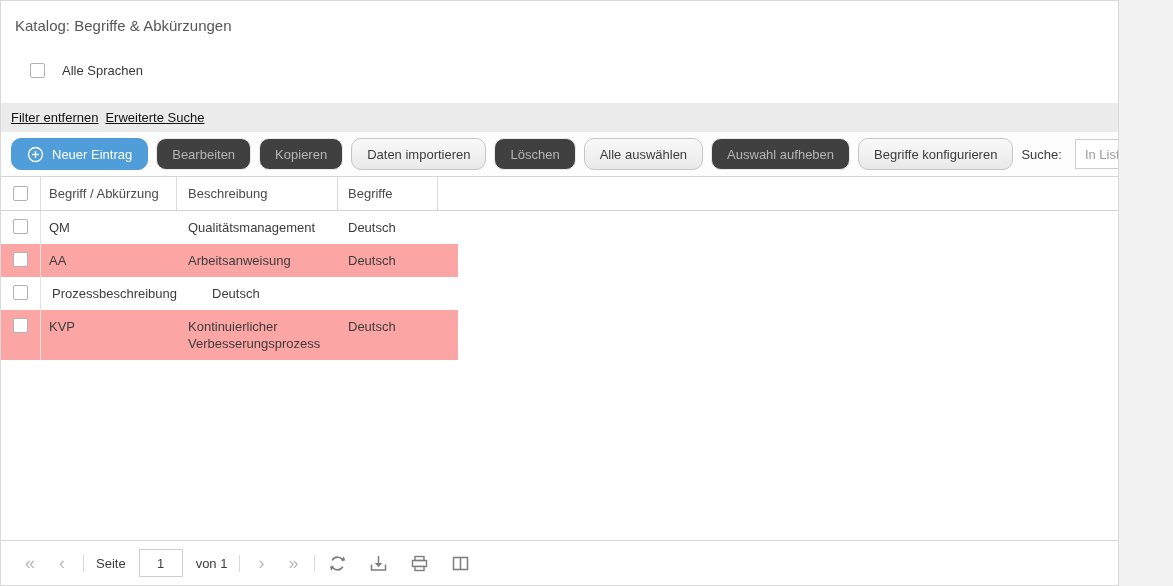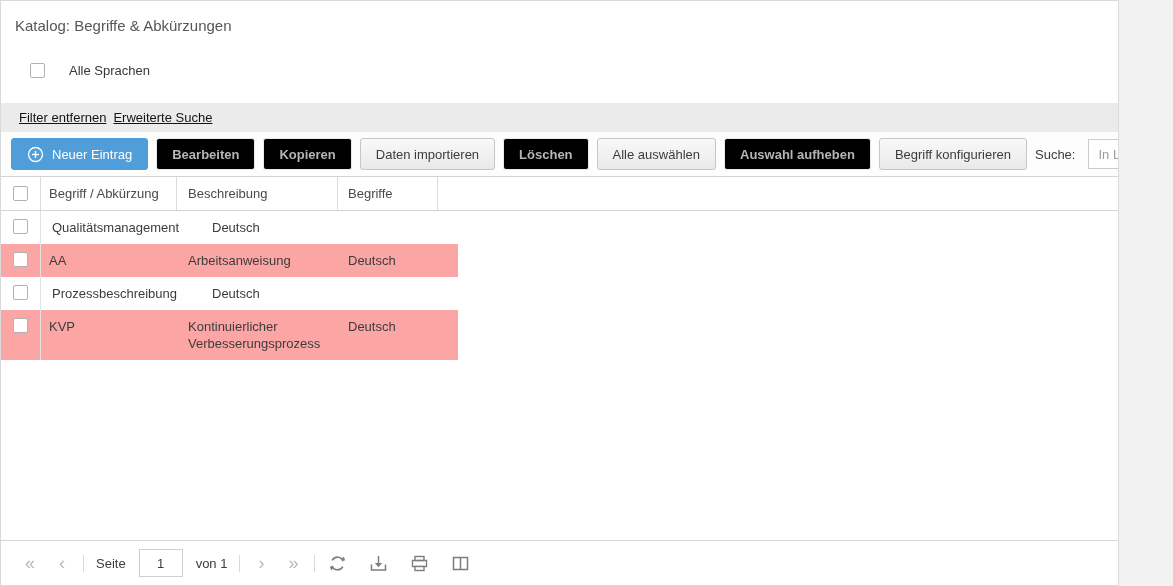--- a/index.html
+++ b/index.html
@@ -4,47 +4,47 @@
 <style>
   * { margin:0; padding:0; box-sizing:border-box; }
   html,body { background:#f2f2f2; }
   body { font-family:"Liberation Sans", sans-serif; font-size:13px; color:#3c3c3c; }
   .page {
     position:relative; width:1119px; height:586px; background:#fff;
     border:1px solid #d9d9d9; overflow:hidden;
   }
   
   .panel-title { margin:16px 0 0 14px; font-size:15px; color:#575757; }
-  .all-lang-row { display:flex; align-items:center; gap:24px; margin:29px 0 0 16px;padding-left:13px; }
+  .all-lang-row { display:flex; align-items:center; gap:17px; margin:29px 0 0 16px;padding-left:13px; }
   .cbx {
     width:15px; height:15px; border:1px solid #b2b2b2; border-radius:2px;
     background:#fff; flex:0 0 auto;
   }
   .all-lang-label { color:#383838; }
   
   .link-bar {
     margin-top:25px; height:29px; background:#ebebeb;
-    display:flex; align-items:center; gap:7px; padding-left:18px;
+    display:flex; align-items:center; gap:7px; padding-left:10px;
   }
   .link-bar a { color:#141414; text-decoration:underline; cursor:pointer; }
   
   .toolbar {
     height:44px; background:#fdfdfd; display:flex; align-items:center;
     gap:8px; padding:0 10px;
   }
   .btn {
     height:32px; padding:0 15px; display:inline-flex; align-items:center; gap:8px;
-    border:1px solid #c6c6c6; border-radius:3px; font-size:13px; color:#3c3c3c;
+    border:1px solid #c6c6c6; border-radius:10px; font-size:13px; color:#3c3c3c;
     background:linear-gradient(#f9f9f9,#e9e9e9); cursor:pointer; white-space:nowrap;
   }
   .btn.primary {
     background:#4f9dd9; border-color:#4f9dd9; color:#fff;
   }
   .btn.disabled {
-    background:#000000; border-color:#e9e9e9; color:#b5b5b5; cursor:default;font-weight:bold;
+    background:#404040; border-color:#e9e9e9; color:#b5b5b5; cursor:default;
   }
   .search-group { margin-left:auto; display:flex; align-items:center; }
   .search-label { color:#3c3c3c; margin-right:13px; }
   .search-box {
     position:relative; width:138px; height:30px;
     border:1px solid #cccccc; background:#fff;
   }
   .search-box input {
     width:100%; height:100%; border:none; outline:none; background:transparent;
     font-family:inherit; font-size:13px; color:#3c3c3c; padding:0 30px 0 9px;
@@ -116,21 +116,21 @@
         </svg>
       </span>
       <span>Neuer Eintrag</span>
     </button>
     <button class="btn disabled">Bearbeiten</button>
     <button class="btn disabled">Kopieren</button>
     <button class="btn">Daten importieren</button>
     <button class="btn disabled">Löschen</button>
     <button class="btn">Alle auswählen</button>
     <button class="btn disabled">Auswahl aufheben</button>
-    <button class="btn">Begriff konfigurieren</button>
+    <button class="btn">Begriffe konfigurieren</button>
 
     <div class="search-group">
       <span class="search-label">Suche:</span>
       <span class="search-box">
         <input type="text" placeholder="In Liste" style="">
         
       </span>
 
     </div>
   </div>
@@ -143,20 +143,21 @@
     <div class="gh-cell gh-c2">Beschreibung</div>
     <div class="gh-cell gh-c3">Begriffe</div>
     <div class="gh-cell gh-fill"></div>
   </div>
 
   <div class="grid-body">
     <div class="grid-row">
       <div class="gr-check">
           <span class="cbx"></span>
         </div>
+      <div class="gr-c1">QM</div>
       <div class="gr-c2">Qualitätsmanagement</div>
       <div class="gr-c3">Deutsch</div>
     </div>
     <div class="grid-row alt">
       <div class="gr-check">
           <span class="cbx"></span>
         </div>
       <div class="gr-c1">AA</div>
       <div class="gr-c2">Arbeitsanweisung</div>
       <div class="gr-c3">Deutsch</div>

